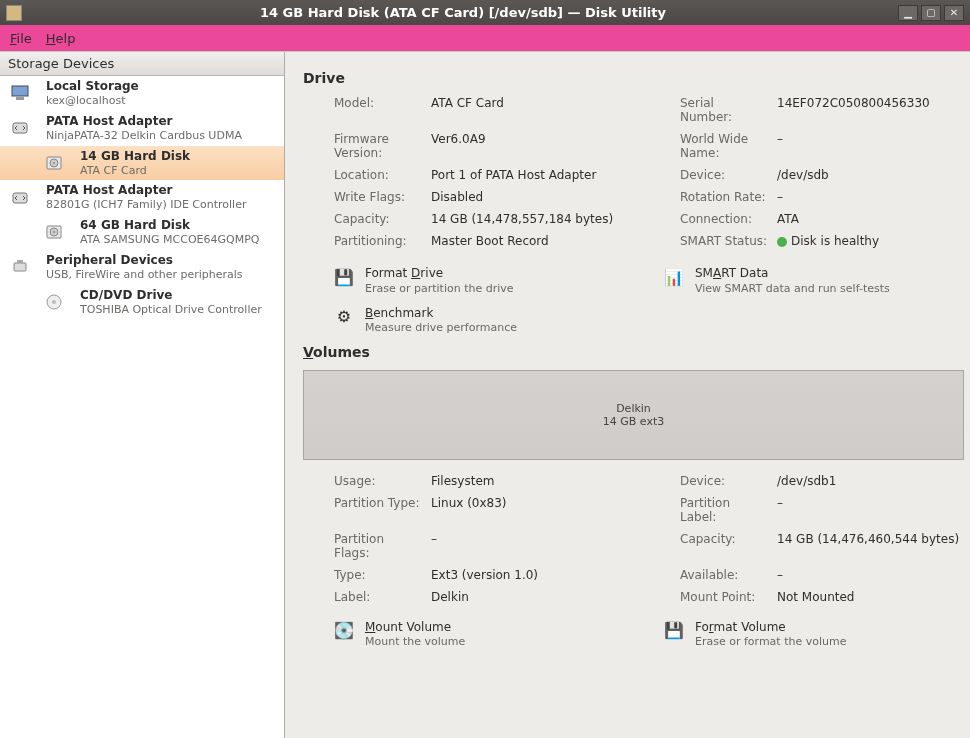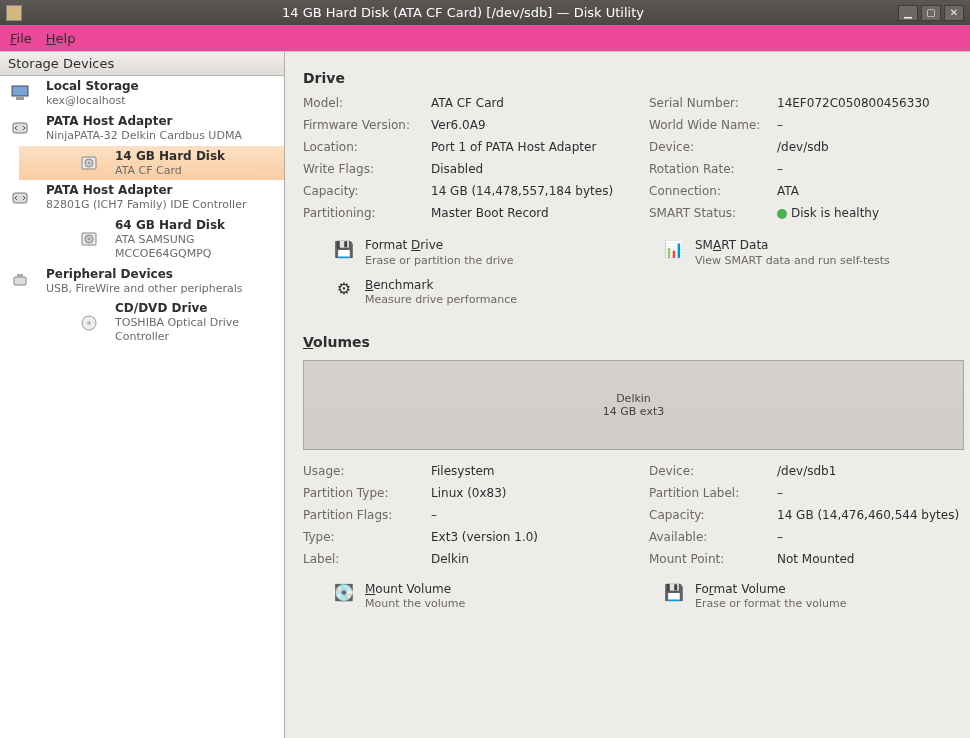--- a/index.html
+++ b/index.html
@@ -1,40 +1,40 @@
 <!DOCTYPE html>
 <html><head>
 <meta charset="utf-8">
 <style>
 * { box-sizing: border-box; margin: 0; padding: 0; }
 body { font-family: "DejaVu Sans", "Liberation Sans", sans-serif; font-size: 12px; background: #e8e5e3; width: 970px; height: 738px; overflow: hidden; color: #2e2e2e; }
-.titlebar { background: linear-gradient(#5a5754,#4a4744); height: 25px; display: flex; align-items: center; padding: 0 6px; color: #fff; font-weight: normal; }
+.titlebar { background: linear-gradient(#5a5754,#4a4744); height: 25px; display: flex; align-items: center; padding: 0 6px; color: #fff; font-weight: bold; }
 .titlebar .title { flex: 1; text-align: center; font-size: 13px; }
 .titlebar .tb-icon { width: 16px; height: 16px; background: #d4b880; border: 1px solid #888; margin-right: 6px; }
 .winbtns { display: flex; gap: 3px; }
 .winbtn { width: 20px; height: 16px; background: #6b6865; border: 1px solid #3d3a38; display: flex; align-items: center; justify-content: center; font-size: 10px; color: #eee; }
 .menubar { background: #ec4899; height: 27px; display: flex; align-items: center; padding: 0 10px; gap: 14px; border-bottom: 1px solid #c8c5c2; }
 .menubar span { font-size: 13px; }
 .u { text-decoration: underline; }
 .main { display: flex; height: calc(738px - 25px - 27px); }
 .sidebar { width: 285px; background: #fff; border-right: 1px solid #b0ada9; display: flex; flex-direction: column; }
 .sidebar-header { background: linear-gradient(#f1efed,#dedbd8); border-bottom: 1px solid #b9b6b2; padding: 4px 8px; font-size: 13px; }
 .tree { overflow-y: auto; flex: 1; }
 .node { padding: 3px 6px 3px 10px; display: flex; align-items: center; gap: 16px; }
 .node.indent1 { padding-left: 10px; }
-.node.indent2 { padding-left: 60px; margin-left: 19px; }
+.node.indent2 { padding-left: 44px; }
 .node.selected { background: linear-gradient(#fce0c3,#f9cda3); }
 .node .icon { width: 20px; height: 20px; display: flex; align-items: center; justify-content: center; }
 .node .labels { display: flex; flex-direction: column; line-height: 1.25; }
 .node .primary { font-weight: bold; font-size: 12px; }
 .node .secondary { color: #6e6b68; font-size: 11px; }
 .content { flex: 1; padding: 12px 6px 14px 18px; overflow-y: auto; background: #eeece9; }
 .section-title { font-weight: bold; font-size: 14px; margin-bottom: 10px; margin-top: 6px; }
 .kv-grid { display: grid; grid-template-columns: 120px 210px 120px 210px; row-gap: 8px; column-gap: 8px; font-size: 12px; }
-.kv-label { color: #6b6865; }
+.kv-label { color: #6b6865; margin-left: 31px; }
 .status-dot { display: inline-block; width: 10px; height: 10px; border-radius: 50%; background: #4caf50; margin-right: 4px; vertical-align: middle; }
 .actions-row { display: flex; margin-top: 18px; gap: 40px; flex-wrap: wrap; padding-left: 30px; }
 .action { display: flex; gap: 10px; align-items: flex-start; width: 290px; }
 .action .aicon { width: 22px; height: 22px; display: flex; align-items: center; justify-content: center; font-size: 16px; }
 .action .alabels { display: flex; flex-direction: column; line-height: 1.3; }
 .action .atitle { font-size: 12px; }
 .action .adesc { color: #6b6865; font-size: 11px; }
 .volumes-box { background: linear-gradient(#d4d1ce,#cfccc9); border: 1px solid #a8a5a2; height: 90px; margin: 10px 0 14px 0; display: flex; align-items: center; justify-content: center; flex-direction: column; font-size: 11px; color: #444; }
 svg { display: block; }
 </style>
@@ -203,21 +203,21 @@
     <div class="actions-row" style="margin-top:10px;">
       <div class="action">
         <div class="aicon">⚙</div>
         <div class="alabels">
           <div class="atitle"><span class="u">B</span><span>enchmark</span></div>
           <div class="adesc">Measure drive performance</div>
         </div>
       </div>
     </div>
 
-    <div class="section-title" style="margin-top:26px;"><span class="u">V</span>olumes</div>
+    <div class="section-title" style="margin-top:8px;"><span class="u">V</span>olumes</div>
     <div class="volumes-box">
       <div>Delkin</div>
       <div>14 GB ext3</div>
     </div>
 
     <div class="kv-grid">
       <div class="kv-label">Usage:</div>
       <div>Filesystem</div>
       <div class="kv-label">Device:</div>
       <div>/dev/sdb1</div>

